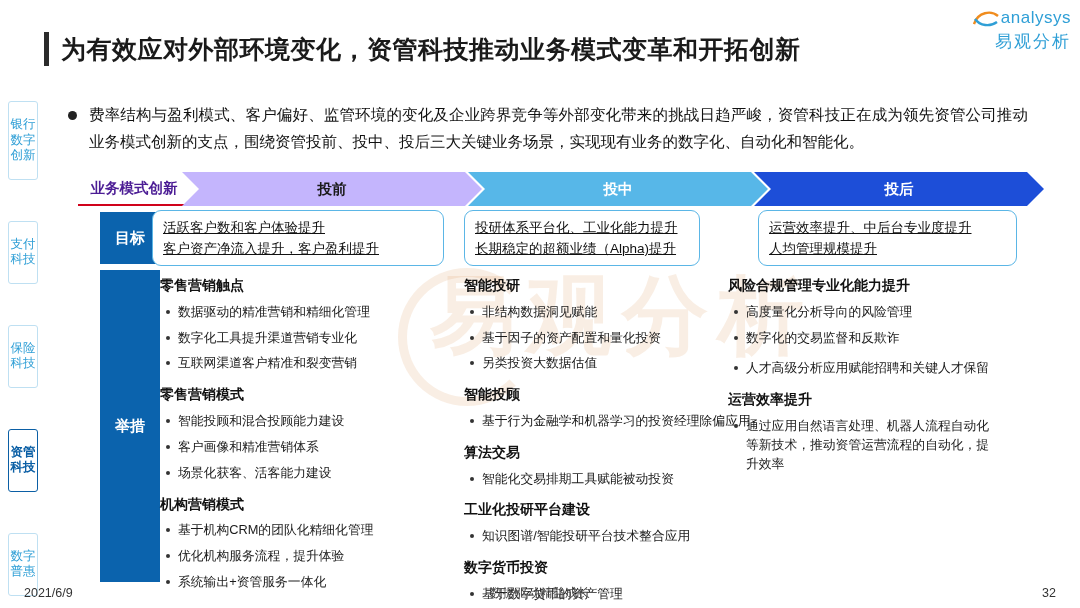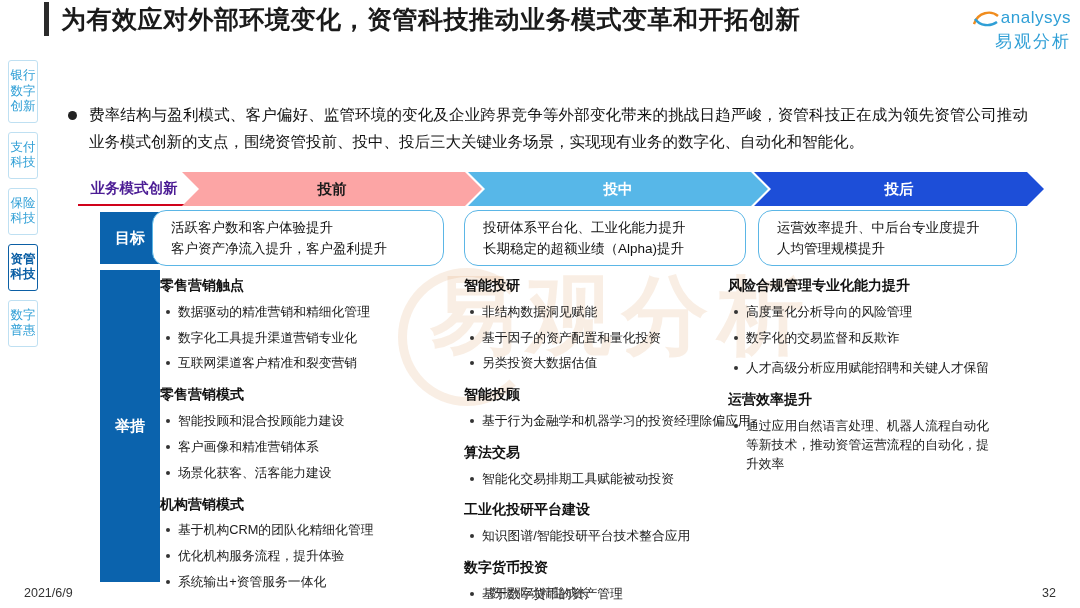--- a/index.html
+++ b/index.html
@@ -13,21 +13,21 @@
     font-family: "Liberation Sans", sans-serif;
     color: #1a1a1a;
     overflow: hidden;
     position: relative;
   }
 
   
   .title-bar {
     position: absolute;
     left: 44px;
-    top: 2px;
+    top: 32px;
     display: flex;
     align-items: flex-end;
   }
   .title-accent {
     width: 5px;
     height: 34px;
     background: #2b2b2b;
     margin-right: 12px;
   }
   .title-text {
@@ -93,29 +93,30 @@
   
   .left-nav {
     position: absolute;
     left: 8px;
     top: 60px;
     width: 30px;
   }
   .nav-item {
     width: 30px;
     margin-bottom: 9px;
-    padding: 7px 0;
+    padding: 15px 0;
     border: 1px solid #bfe0f2;
     border-radius: 3px;
     color: #2f9fd6;
     font-size: 12.5px;
     line-height: 1.24;
     text-align: center;
     box-sizing: border-box;
     background: #ffffff;
+    margin-top: 41px;
   }
   .nav-item.active {
     color: #0b5fa5;
     font-weight: bold;
     border-color: #0b5fa5;
   }
 
   
   .phase-bar {
     position: absolute;
@@ -141,21 +142,21 @@
     height: 34px;
     display: flex;
     align-items: center;
     justify-content: center;
     color: #ffffff;
     font-size: 14.5px;
     font-weight: bold;
     position: relative;
     box-sizing: border-box;
   }
-  .chev-1 { width: 300px; background: #fca5a5; color:#1a1a1a;
+  .chev-1 { width: 300px; background: #c4b5fd; color:#1a1a1a;
     clip-path: polygon(0 0, calc(100% - 17px) 0, 100% 50%, calc(100% - 17px) 100%, 0 100%, 17px 50%); margin-left:-8px;}
   .chev-2 { width: 300px; background: #57b7e8;
     clip-path: polygon(0 0, calc(100% - 17px) 0, 100% 50%, calc(100% - 17px) 100%, 0 100%, 17px 50%); margin-left:-14px;}
   .chev-3 { width: 290px; background: #1d4ed8;
     clip-path: polygon(0 0, calc(100% - 17px) 0, 100% 50%, calc(100% - 17px) 100%, 0 100%, 17px 50%); margin-left:-14px;}
 
   
   .row-label {
     position: absolute;
     left: 100px;
@@ -173,30 +174,31 @@
   }
   #label-goal { top: 212px; height: 52px; }
   #label-measure { top: 270px; height: 312px; }
 
   
   .goal-box {
     position: absolute;
     top: 210px;
     height: 56px;
     border: 1px solid #5bb6e6;
-    border-radius: 14px;
+    border-radius: 9px;
     background: #ffffff;
-    padding: 7px 18px;
+    padding: 7px 10px;
     box-sizing: border-box;
     font-size: 13.5px;
     line-height: 1.55;
     color: #111;
+    text-decoration: underline;
   }
   #goal-1 { left: 152px; width: 292px; }
-  #goal-2 { left: 464px; width: 282px; }
+  #goal-2 { left: 464px; width: 236px; }
   #goal-3 { left: 758px; width: 259px; }
 
   
   .col {
     position: absolute;
     top: 276px;
     font-size: 13px;
   }
   #col-1 { left: 160px; width: 300px; }
   #col-2 { left: 464px; width: 296px; }

